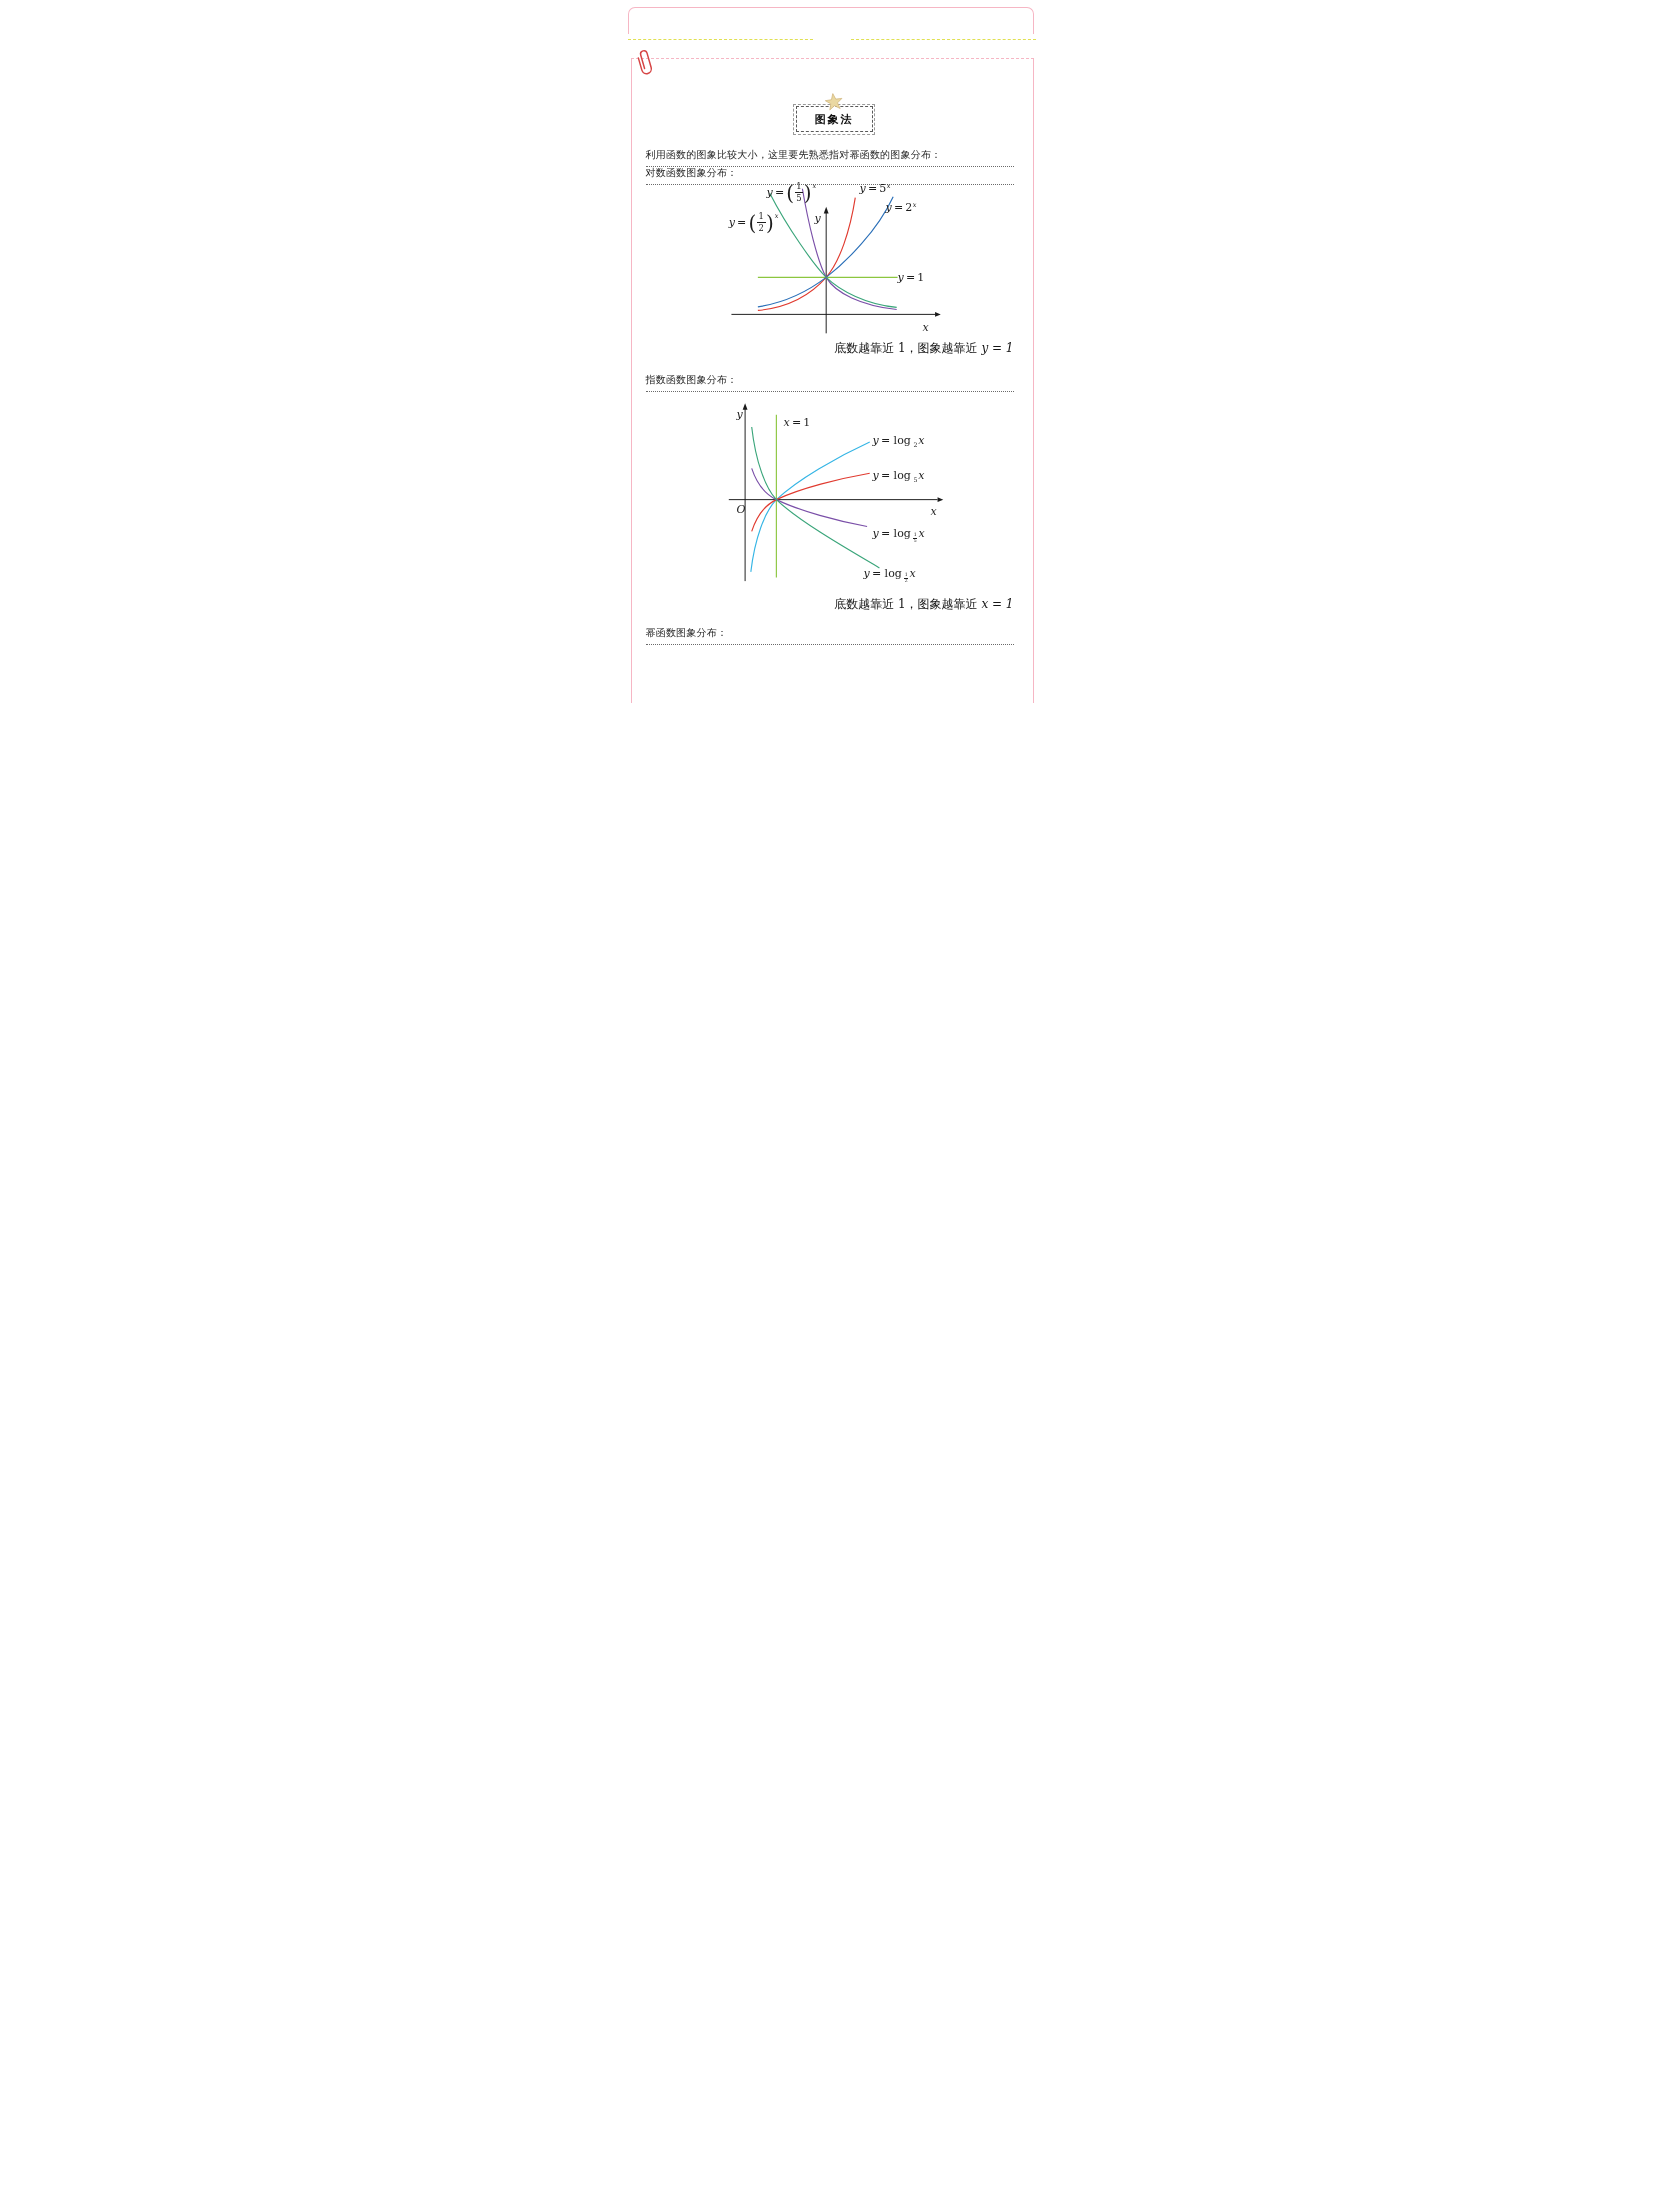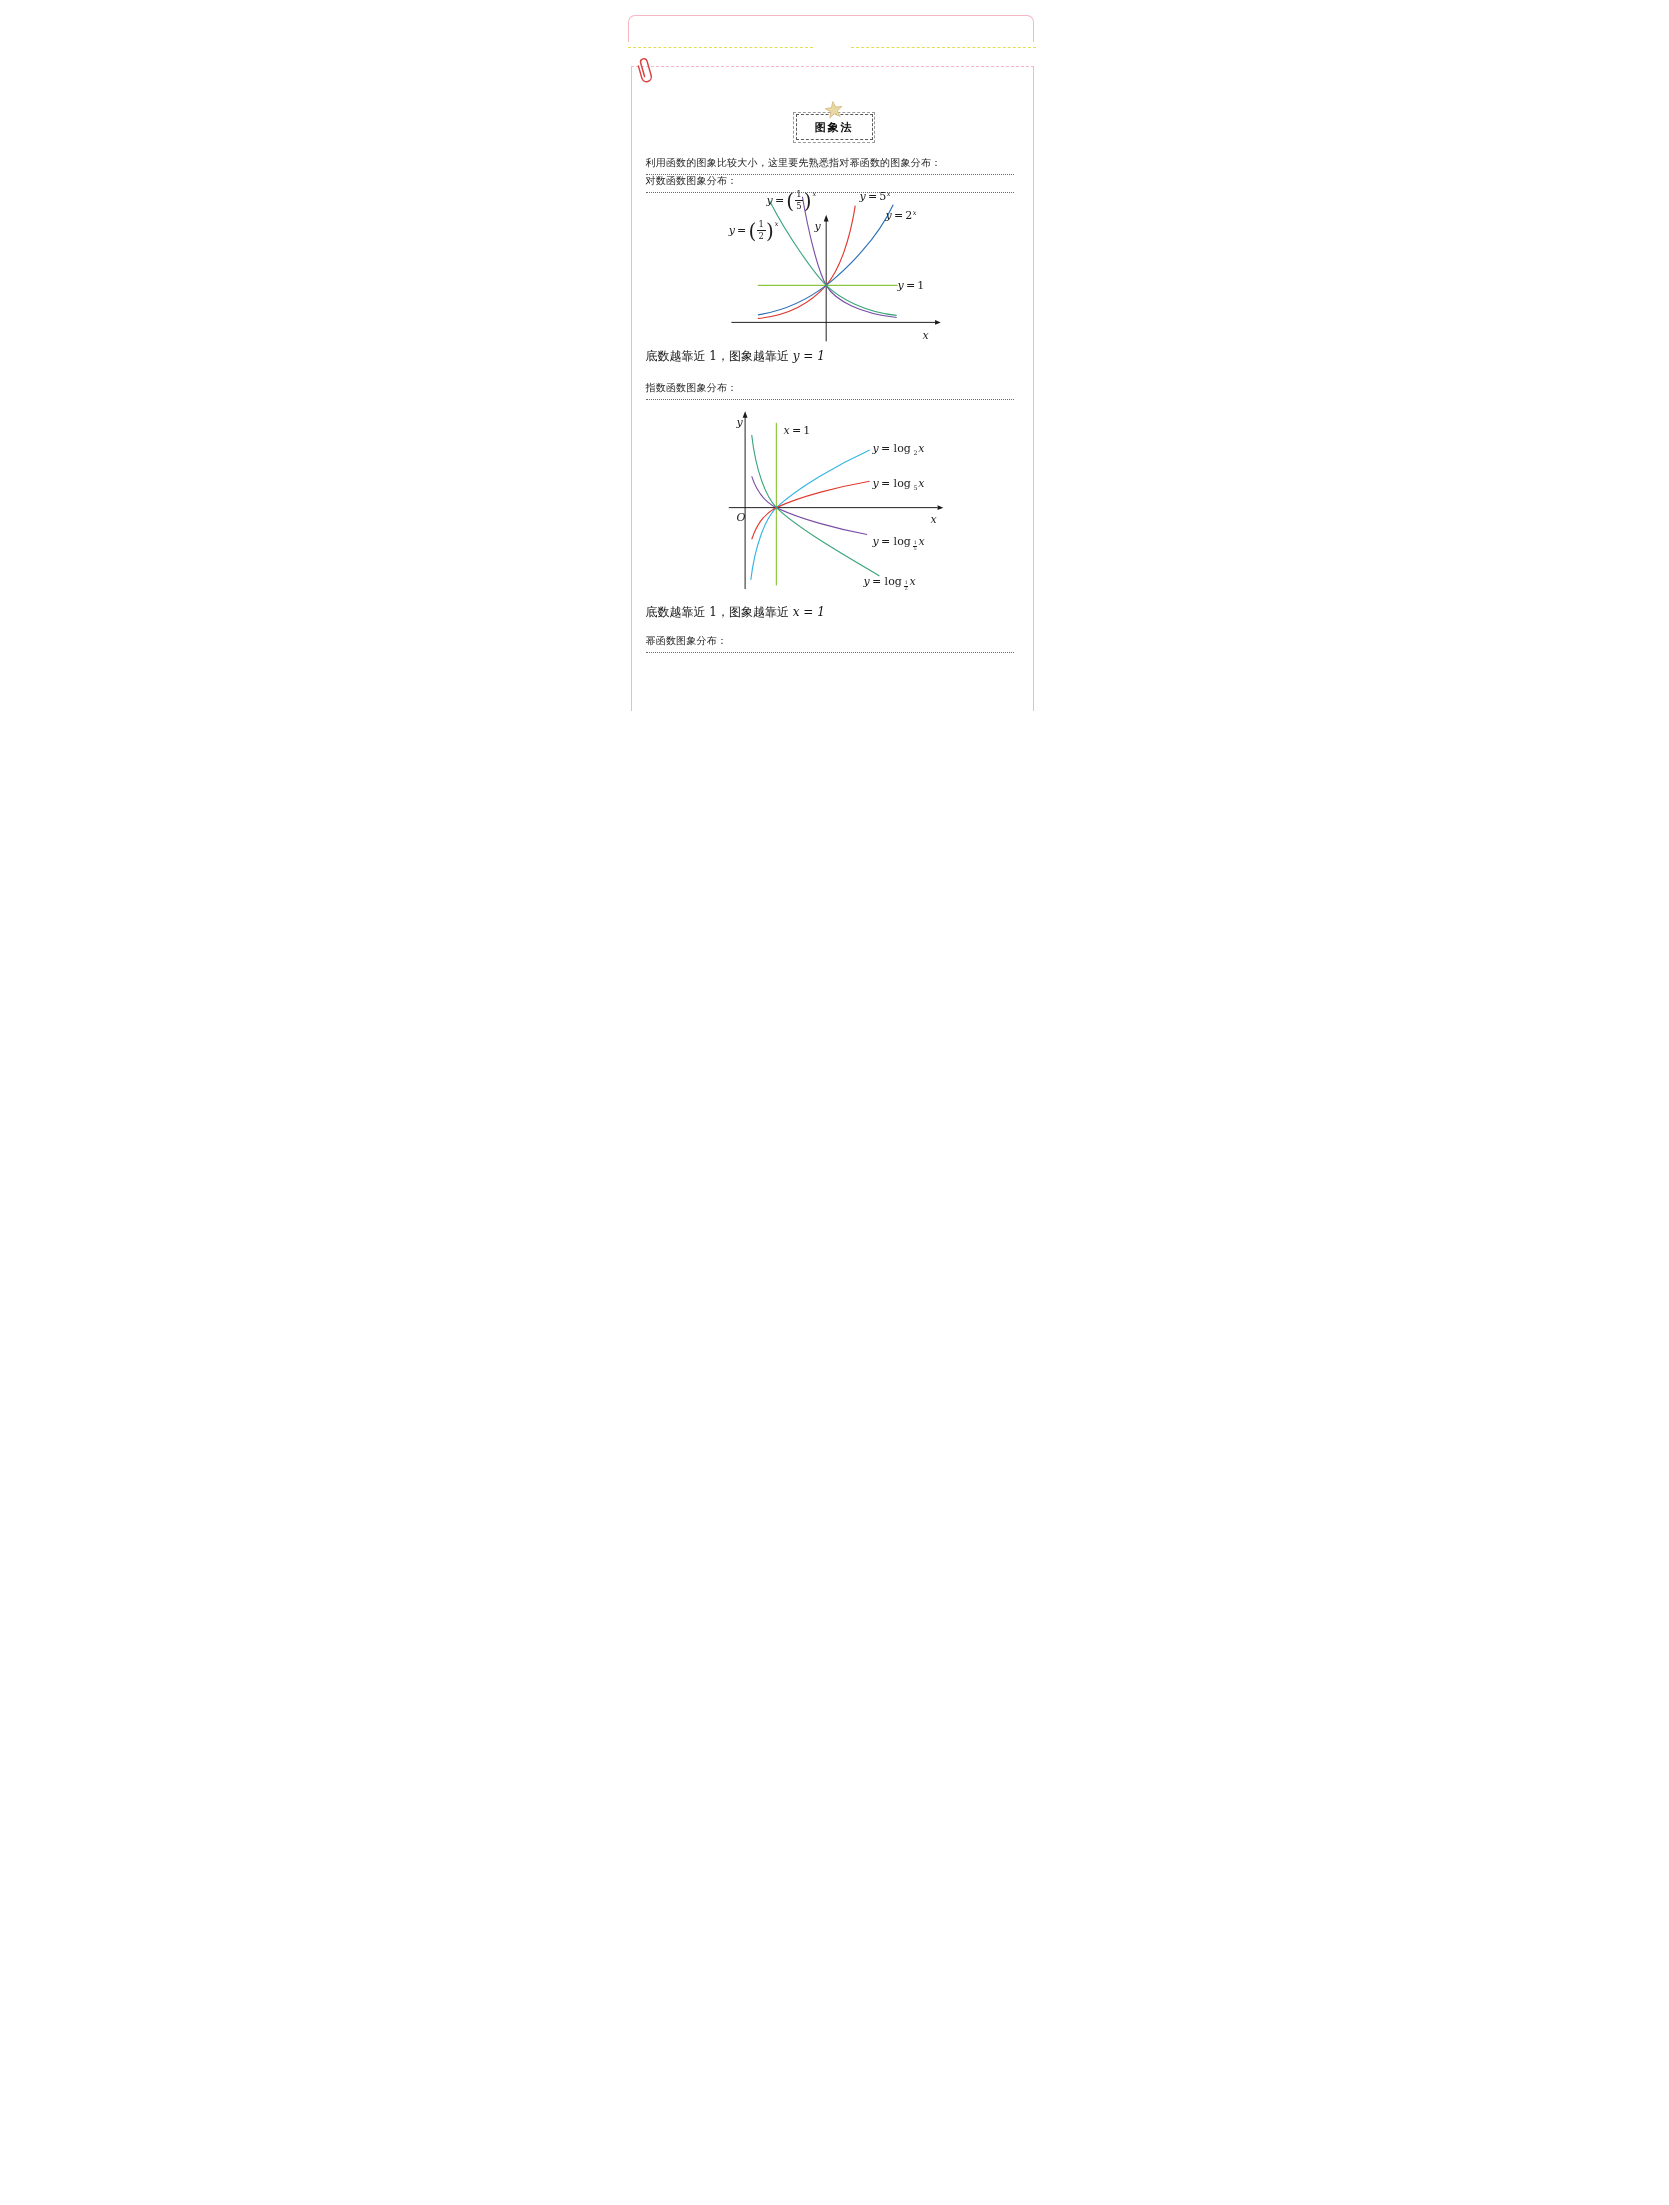--- a/index.html
+++ b/index.html
@@ -1,16 +1,16 @@
 <!DOCTYPE html>
 <html style="font-size:7px"><head>
 <meta charset="utf-8">
 <style>
   html,body{margin:0;padding:0;background:#ffffff;}
-  .page{position:relative;width:476px;height:703px;background:#fff;overflow:hidden;margin:8px auto;
+  .page{position:relative;width:476px;height:703px;background:#fff;overflow:hidden;margin:0 auto;
         font-family:"Liberation Sans","DejaVu Sans",sans-serif;}
 
   
   .deco-top{position:absolute;left:31px;top:7px;width:404px;height:25.6px;
             border:0.9px solid #f6b6c4;border-bottom:none;border-radius:7px 7px 0 0;}
   .dash-yellow{position:absolute;top:39px;height:0;border-top:1.3px dashed #e0e052;}
   .dash-yellow.left{left:31px;width:185px;}
   .dash-yellow.right{left:254px;width:185px;}
   .side-frame{position:absolute;left:34px;top:58px;width:401px;height:645px;
               border-left:0.9px solid #f6b6c4;border-right:0.9px solid #f6b6c4;border-top:0.9px dashed #f6b6c4;}
@@ -41,21 +41,21 @@
   .frac .num{display:block;border-bottom:0.8px solid #1d1d1d;padding:0 1.8px 1.3px;}
   .frac .den{display:block;padding-top:1.3px;}
   .supf{font-style:italic;font-size:6.6px;vertical-align:7.5px;margin-left:0.9px;}
   .sup{font-style:italic;font-size:6.6px;vertical-align:4.4px;margin-left:0.4px;}
   .msub{font-size:6.2px;font-style:normal;vertical-align:-2.6px;margin:0 0.9px 0 0.4px;}
   .msubfrac{display:inline-block;vertical-align:-4.9px;text-align:center;font-size:4.6px;
             font-style:normal;line-height:1;margin:0 1.3px 0 0.4px;}
   .msubfrac .sn{display:block;border-bottom:0.4px solid #1d1d1d;padding:0 0.4px 0.4px;}
   .msubfrac .sd{display:block;padding-top:0.4px;}
 
-  .caption{position:absolute;left:49px;width:368px;text-align:left;
+  .caption{position:absolute;left:49px;width:368px;text-align:right;
            font-family:"DejaVu Serif","Liberation Serif",serif;font-size:12px;color:#151515;}
   .cap-math{font-style:italic;}
 </style>
 </head>
 <body>
 
 <div class="page">
 
   <div class="deco-top"></div>
   <div class="dash-yellow left"></div>

